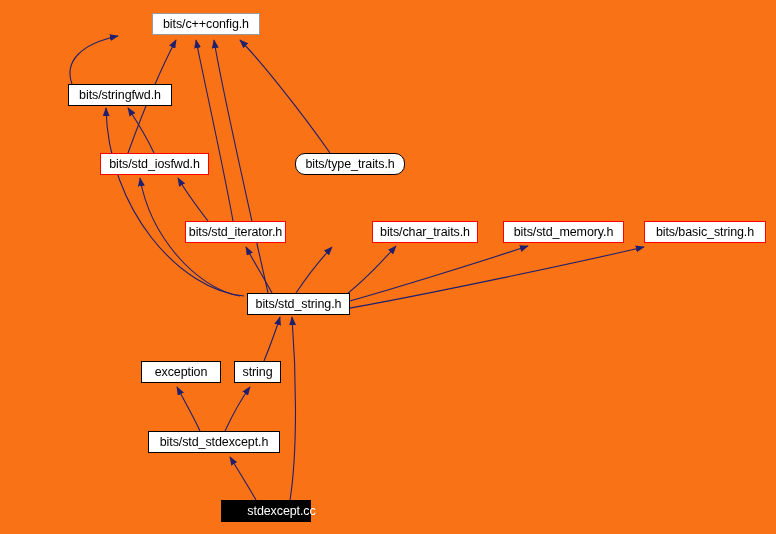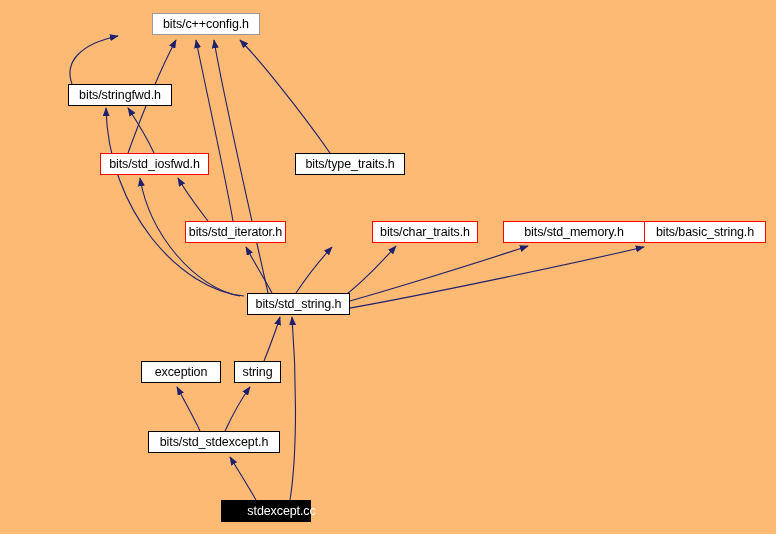--- a/index.html
+++ b/index.html
@@ -8,21 +8,21 @@
     padding: 0;
     background: #ffffff;
   }
   body {
     font-family: "Liberation Sans", sans-serif;
   }
   #graph-canvas {
     position: relative;
     width: 776px;
     height: 534px;
-    background: #fdba74;
+    background: #f97316;
     overflow: hidden;
   }
   #edge-layer {
     position: absolute;
     left: 0;
     top: 0;
     width: 776px;
     height: 534px;
     pointer-events: none;
   }
@@ -95,30 +95,30 @@
   <div id="nodes-layer">
       <div class="node gray" style="left: 152px; top: 13px; width: 108px;">
         <span class="node-label">bits/c++config.h</span>
       </div>
       <div class="node black" style="left: 68px; top: 84px; width: 104px;">
         <span class="node-label">bits/stringfwd.h</span>
       </div>
       <div class="node red" style="left: 100px; top: 153px; width: 109px;">
         <span class="node-label">bits/std_iosfwd.h</span>
       </div>
-      <div class="node black" style="left: 295px; top: 153px; width: 110px;">
+      <div class="node black" style="left: 295px; top: 153px; width: 110px; border-radius: 10px;">
         <span class="node-label">bits/type_traits.h</span>
       </div>
       <div class="node red" style="left: 185px; top: 221px; width: 101px;">
         <span class="node-label">bits/std_iterator.h</span>
       </div>
       <div class="node red" style="left: 372px; top: 221px; width: 106px;">
         <span class="node-label">bits/char_traits.h</span>
       </div>
-      <div class="node red" style="left: 503px; top: 221px; width: 142px;">
+      <div class="node red" style="left: 503px; top: 221px; width: 121px;">
         <span class="node-label">bits/std_memory.h</span>
       </div>
       <div class="node red" style="left: 644px; top: 221px; width: 122px;">
         <span class="node-label">bits/basic_string.h</span>
       </div>
       <div class="node black" style="left: 235px; top: 293px; width: 103px; margin-left: 12px;">
         <span class="node-label">bits/std_string.h</span>
       </div>
       <div class="node black" style="left: 141px; top: 361px; width: 80px;">
         <span class="node-label">exception</span>

